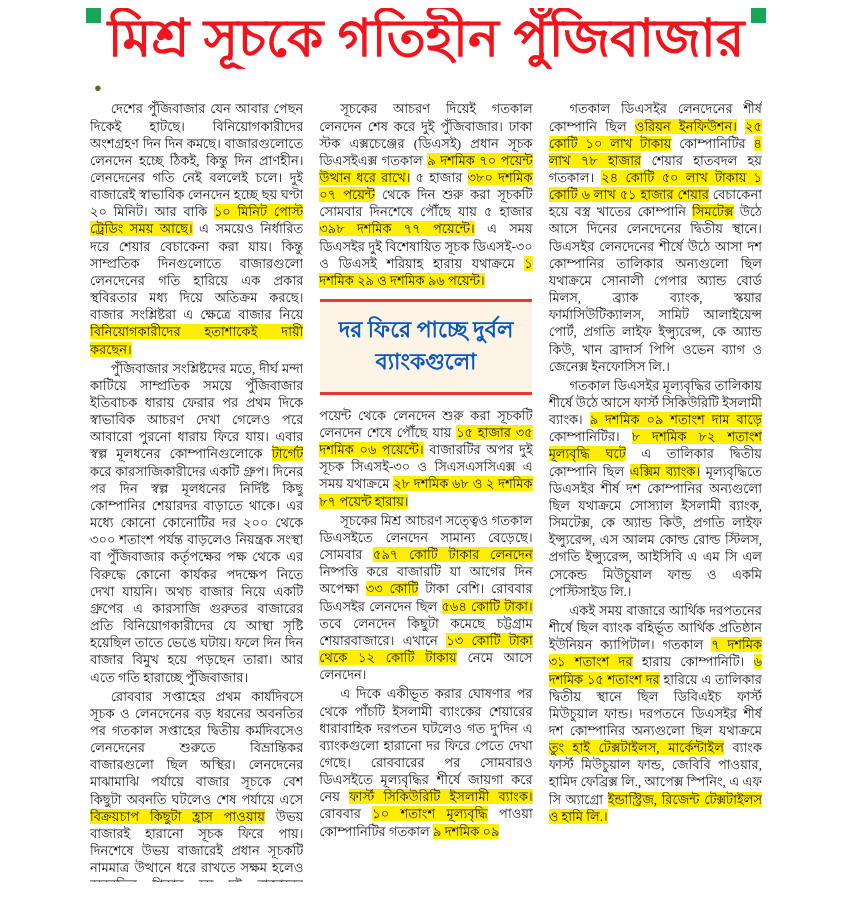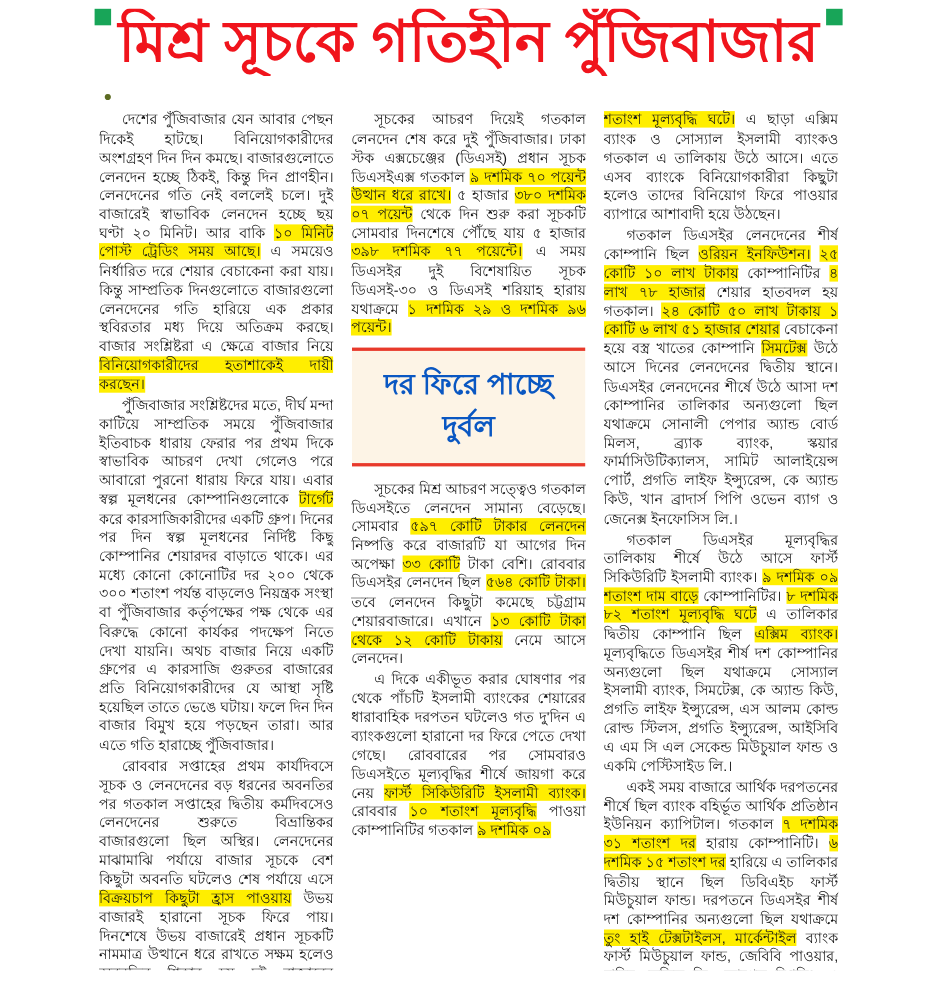--- a/index.html
+++ b/index.html
@@ -51,20 +51,21 @@
     font-size: 13px;
     line-height: 1;
   }
 
   .columns {
     display: flex;
     gap: 16px;
     margin-top: 6px;
     height: 782px;
     overflow: hidden;
+    font-family: Liberation Serif, serif;
   }
   .col {
     flex: 1 1 0;
     min-width: 0;
     font-size: 13px;
     line-height: 1.32;
     text-align: justify;
     color: #141414;
     overflow: hidden;
   }
@@ -77,21 +78,21 @@
   }
 
   .callout {
     margin: 10px 1px 12px;
     padding: 12px 8px 14px;
     background: #fdf4e6;
     border-top: 3px solid #e8392b;
     border-bottom: 3px solid #e8392b;
     text-align: center;
     color: var(--callout-blue, #0a57c2);
-    font-size: 26px;
+    font-size: 22px;
     font-weight: bold;
     line-height: 1.45;
     text-indent: 0;
   }
 </style>
 </head>
 <body>
 
 <div class="page">
 
@@ -109,26 +110,27 @@
     <div class="col">
       <p class="para"><span>দেশের পুঁজিবাজার যেন আবার পেছন দিকেই হাটছে। বিনিয়োগকারীদের অংশগ্রহণ দিন দিন কমছে। বাজারগুলোতে লেনদেন হচ্ছে ঠিকই, কিন্তু দিন প্রাণহীন। লেনদেনের গতি নেই বললেই চলে। দুই বাজারেই স্বাভাবিক লেনদেন হচ্ছে ছয় ঘণ্টা ২০ মিনিট। আর বাকি </span><span class="hl">১০ মিনিট পোস্ট ট্রেডিং সময় আছে।</span><span> এ সময়েও নির্ধারিত দরে শেয়ার বেচাকেনা করা যায়। কিন্তু সাম্প্রতিক দিনগুলোতে বাজারগুলো লেনদেনের গতি হারিয়ে এক প্রকার স্থবিরতার মধ্য দিয়ে অতিক্রম করছে। বাজার সংশ্লিষ্টরা এ ক্ষেত্রে বাজার নিয়ে </span><span class="hl">বিনিয়োগকারীদের হতাশাকেই দায়ী করছেন।</span></p>
       <p class="para"><span>পুঁজিবাজার সংশ্লিষ্টদের মতে, দীর্ঘ মন্দা কাটিয়ে সাম্প্রতিক সময়ে পুঁজিবাজার ইতিবাচক ধারায় ফেরার পর প্রথম দিকে স্বাভাবিক আচরণ দেখা গেলেও পরে আবারো পুরনো ধারায় ফিরে যায়। এবার স্বল্প মূলধনের কোম্পানিগুলোকে </span><span class="hl">টার্গেট</span><span> করে কারসাজিকারীদের একটি গ্রুপ। দিনের পর দিন স্বল্প মূলধনের নির্দিষ্ট কিছু কোম্পানির শেয়ারদর বাড়াতে থাকে। এর মধ্যে কোনো কোনোটির দর ২০০ থেকে ৩০০ শতাংশ পর্যন্ত বাড়লেও নিয়ন্ত্রক সংস্থা বা পুঁজিবাজার কর্তৃপক্ষের পক্ষ থেকে এর বিরুদ্ধে কোনো কার্যকর পদক্ষেপ নিতে দেখা যায়নি। অথচ বাজার নিয়ে একটি গ্রুপের এ কারসাজি গুরুতর বাজারের প্রতি বিনিয়োগকারীদের যে আস্থা সৃষ্টি হয়েছিল তাতে ভেঙে ঘটায়। ফলে দিন দিন বাজার বিমুখ হয়ে পড়ছেন তারা। আর এতে গতি হারাচ্ছে পুঁজিবাজার।</span></p>
       <p class="para"><span>রোববার সপ্তাহের প্রথম কার্যদিবসে সূচক ও লেনদেনের বড় ধরনের অবনতির পর গতকাল সপ্তাহের দ্বিতীয় কর্মদিবসেও লেনদেনের শুরুতে বিভ্রান্তিকর বাজারগুলো ছিল অস্থির। লেনদেনের মাঝামাঝি পর্যায়ে বাজার সূচকে বেশ কিছুটা অবনতি ঘটলেও শেষ পর্যায়ে এসে </span><span class="hl">বিক্রয়চাপ কিছুটা হ্রাস পাওয়ায়</span><span> উভয় বাজারই হারানো সূচক ফিরে পায়। দিনশেষে উভয় বাজারেই প্রধান সূচকটি নামমাত্র উত্থানে ধরে রাখতে সক্ষম হলেও অবনতির শিকার হয় দুই বাজারের বিশেষায়িত সূচকগুলো। এভাবে মিশ্র</span></p>
     </div>
 
     <div class="col">
       <p class="para"><span>সূচকের আচরণ দিয়েই গতকাল লেনদেন শেষ করে দুই পুঁজিবাজার। ঢাকা স্টক এক্সচেঞ্জের (ডিএসই) প্রধান সূচক ডিএসইএক্স গতকাল </span><span class="hl">৯ দশমিক ৭০ পয়েন্ট উত্থান ধরে রাখে।</span><span> ৫ হাজার </span><span class="hl">৩৮০ দশমিক ০৭ পয়েন্ট</span><span> থেকে দিন শুরু করা সূচকটি সোমবার দিনশেষে পৌঁছে যায় ৫ হাজার </span><span class="hl">৩৯৮ দশমিক ৭৭ পয়েন্টে।</span><span> এ সময় ডিএসইর দুই বিশেষায়িত সূচক ডিএসই-৩০ ও ডিএসই শরিয়াহ হারায় যথাক্রমে </span><span class="hl">১ দশমিক ২৯ ও দশমিক ৯৬ পয়েন্ট।</span></p>
       <div class="callout">
         <div>দর ফিরে পাচ্ছে দুর্বল</div>
+        <div>ব্যাংকগুলো</div>
       </div>
+      <p class="para" style="text-indent:0"><span>পয়েন্ট থেকে লেনদেন শুরু করা সূচকটি লেনদেন শেষে পৌঁছে যায় </span><span class="hl">১৫ হাজার ৩৫ দশমিক ০৬ পয়েন্টে।</span><span> বাজারটির অপর দুই সূচক সিএসই-৩০ ও সিএসএসসিএক্স এ সময় যথাক্রমে </span><span class="hl">২৮ দশমিক ৬৮ ও ২ দশমিক ৮৭ পয়েন্ট হারায়।</span></p>
       <p class="para"><span>সূচকের মিশ্র আচরণ সত্ত্বেও গতকাল ডিএসইতে লেনদেন সামান্য বেড়েছে। সোমবার </span><span class="hl">৫৯৭ কোটি টাকার লেনদেন</span><span> নিষ্পত্তি করে বাজারটি যা আগের দিন অপেক্ষা </span><span class="hl">৩৩ কোটি</span><span> টাকা বেশি। রোববার ডিএসইর লেনদেন ছিল </span><span class="hl">৫৬৪ কোটি টাকা।</span><span> তবে লেনদেন কিছুটা কমেছে চট্টগ্রাম শেয়ারবাজারে। এখানে </span><span class="hl">১৩ কোটি টাকা থেকে ১২ কোটি টাকায়</span><span> নেমে আসে লেনদেন।</span></p>
       <p class="para"><span>এ দিকে একীভূত করার ঘোষণার পর থেকে পাঁচটি ইসলামী ব্যাংকের শেয়ারের ধারাবাহিক দরপতন ঘটলেও গত দু'দিন এ ব্যাংকগুলো হারানো দর ফিরে পেতে দেখা গেছে। রোববারের পর সোমবারও ডিএসইতে মূল্যবৃদ্ধির শীর্ষে জায়গা করে নেয় </span><span class="hl">ফার্স্ট সিকিউরিটি ইসলামী ব্যাংক।</span><span> রোববার </span><span class="hl">১০ শতাংশ মূল্যবৃদ্ধি</span><span> পাওয়া কোম্পানিটির গতকাল </span><span class="hl">৯ দশমিক ০৯</span></p>
     </div>
 
     <div class="col">
-      <p class="para" style="text-indent:0"><span class="hl">শতাংশ মূল্যবৃদ্ধি ঘটে।</span><span> এ ছাড়া এক্সিম ব্যাংক ও সোস্যাল ইসলামী ব্যাংকও গতকাল এ তালিকায় উঠে আসে। এতে এসব ব্যাংকে বিনিয়োগকারীরা কিছুটা হলেও তাদের বিনিয়োগ ফিরে পাওয়ার ব্যাপারে আশাবাদী হয়ে উঠছেন।</span></p>
       <p class="para"><span>গতকাল ডিএসইর লেনদেনের শীর্ষ কোম্পানি ছিল </span><span class="hl">ওরিয়ন ইনফিউশন।</span><span> </span><span class="hl">২৫ কোটি ১০ লাখ টাকায়</span><span> কোম্পানিটির </span><span class="hl">৪ লাখ ৭৮ হাজার</span><span> শেয়ার হাতবদল হয় গতকাল। </span><span class="hl">২৪ কোটি ৫০ লাখ টাকায় ১ কোটি ৬ লাখ ৫১ হাজার শেয়ার</span><span> বেচাকেনা হয়ে বস্ত্র খাতের কোম্পানি </span><span class="hl">সিমটেক্স</span><span> উঠে আসে দিনের লেনদেনের দ্বিতীয় স্থানে। ডিএসইর লেনদেনের শীর্ষে উঠে আসা দশ কোম্পানির তালিকার অন্যগুলো ছিল যথাক্রমে সোনালী পেপার অ্যান্ড বোর্ড মিলস, ব্র্যাক ব্যাংক, স্কয়ার ফার্মাসিউটিক্যালস, সামিট আলাইয়েন্স পোর্ট, প্রগতি লাইফ ইন্স্যুরেন্স, কে অ্যান্ড কিউ, খান ব্রাদার্স পিপি ওভেন ব্যাগ ও জেনেক্স ইনফোসিস লি.।</span></p>
       <p class="para"><span>গতকাল ডিএসইর মূল্যবৃদ্ধির তালিকায় শীর্ষে উঠে আসে ফার্স্ট সিকিউরিটি ইসলামী ব্যাংক। </span><span class="hl">৯ দশমিক ০৯ শতাংশ দাম বাড়ে</span><span> কোম্পানিটির। </span><span class="hl">৮ দশমিক ৮২ শতাংশ মূল্যবৃদ্ধি ঘটে</span><span> এ তালিকার দ্বিতীয় কোম্পানি ছিল </span><span class="hl">এক্সিম ব্যাংক।</span><span> মূল্যবৃদ্ধিতে ডিএসইর শীর্ষ দশ কোম্পানির অন্যগুলো ছিল যথাক্রমে সোস্যাল ইসলামী ব্যাংক, সিমটেক্স, কে অ্যান্ড কিউ, প্রগতি লাইফ ইন্স্যুরেন্স, এস আলম কোল্ড রোল্ড স্টিলস, প্রগতি ইন্স্যুরেন্স, আইসিবি এ এম সি এল সেকেন্ড মিউচুয়াল ফান্ড ও একমি পেস্টিসাইড লি.।</span></p>
       <p class="para"><span>একই সময় বাজারে আর্থিক দরপতনের শীর্ষে ছিল ব্যাংক বহির্ভূত আর্থিক প্রতিষ্ঠান ইউনিয়ন ক্যাপিটাল। গতকাল </span><span class="hl">৭ দশমিক ৩১ শতাংশ দর</span><span> হারায় কোম্পানিটি। </span><span class="hl">৬ দশমিক ১৫ শতাংশ দর</span><span> হারিয়ে এ তালিকার দ্বিতীয় স্থানে ছিল ডিবিএইচ ফার্স্ট মিউচুয়াল ফান্ড। দরপতনে ডিএসইর শীর্ষ দশ কোম্পানির অন্যগুলো ছিল যথাক্রমে </span><span class="hl">তুং হাই টেক্সটাইলস, মার্কেন্টাইল</span><span> ব্যাংক ফার্স্ট মিউচুয়াল ফান্ড, জেবিবি পাওয়ার, হামিদ ফেব্রিক্স লি., আপেক্স স্পিনিং, এ এফ সি অ্যাগ্রো </span><span class="hl">ইন্ডাস্ট্রিজ, রিজেন্ট টেক্সটাইলস ও হামি লি.।</span></p>
     </div>
 
   </div>
 </div>
 
 </body></html>

